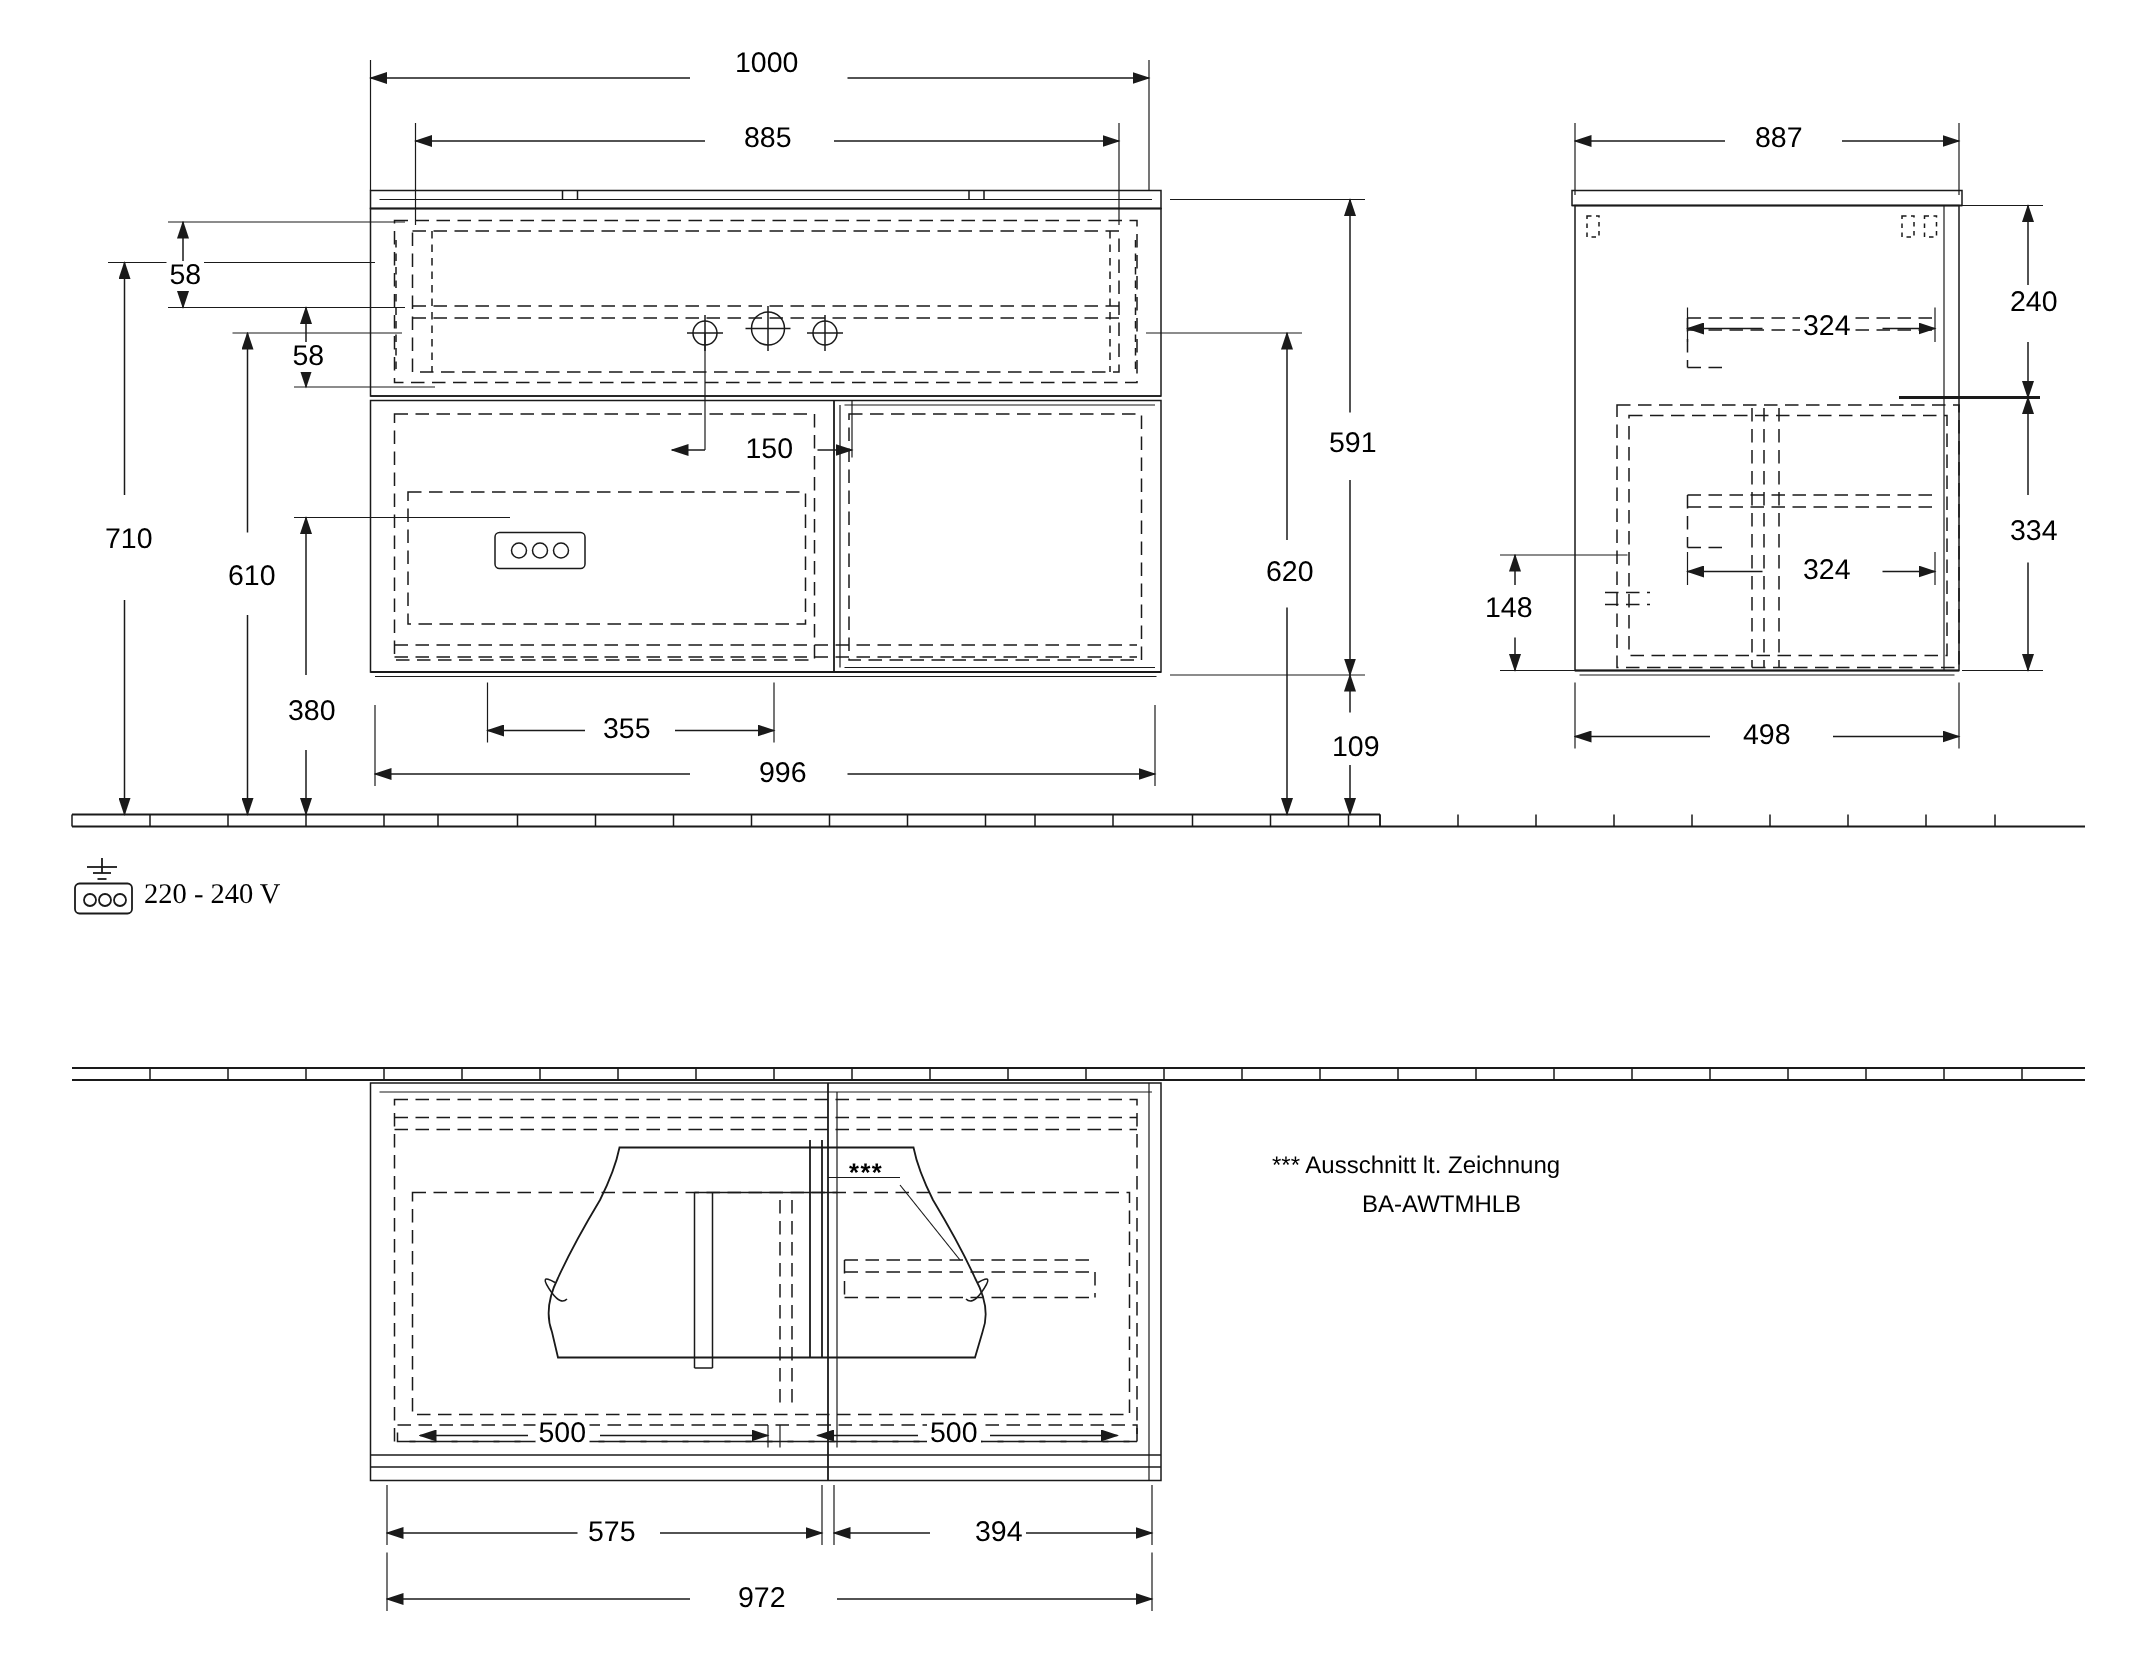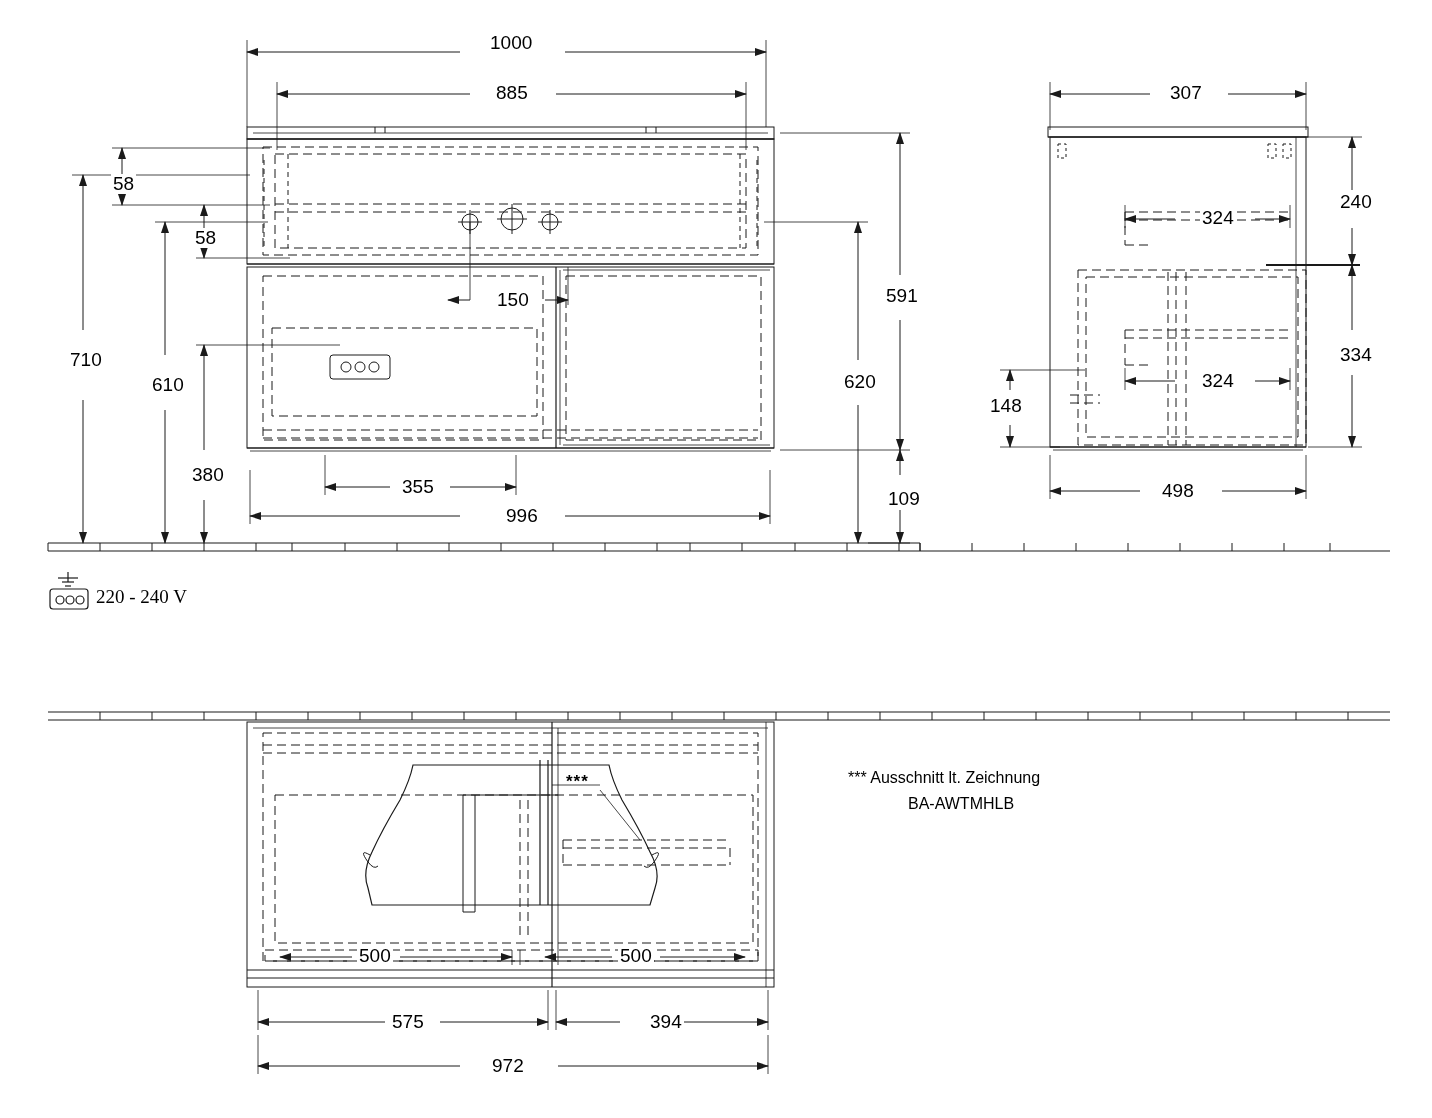--- a/index.html
+++ b/index.html
@@ -403,21 +403,21 @@
   <div class="dim-label" style="left:495px; top:290px;">150</div>
   <div class="dim-label" style="left:68px; top:350px;">710</div>
   <div class="dim-label" style="left:150px; top:375px;">610</div>
   <div class="dim-label" style="left:190px; top:465px;">380</div>
   <div class="dim-label" style="left:400px; top:477px;">355</div>
   <div class="dim-label" style="left:504px; top:506px;">996</div>
   <div class="dim-label" style="left:884px; top:286px;">591</div>
   <div class="dim-label" style="left:842px; top:372px;">620</div>
   <div class="dim-label" style="left:886px; top:489px;">109</div>
 
-  <div class="dim-label" style="left:1168px; top:83px;">307</div>
+  <div class="dim-label" style="left:1168px; top:83px;">887</div>
   <div class="dim-label" style="left:1200px; top:208px;">324</div>
   <div class="dim-label" style="left:1200px; top:371px;">324</div>
   <div class="dim-label" style="left:1338px; top:192px;">240</div>
   <div class="dim-label" style="left:1338px; top:345px;">334</div>
   <div class="dim-label" style="left:988px; top:396px;">148</div>
   <div class="dim-label" style="left:1160px; top:481px;text-align:center;">498</div>
 
   <div class="dim-label" style="left:357px; top:946px;">500</div>
   <div class="dim-label" style="left:618px; top:946px;">500</div>
   <div class="dim-label" style="left:390px; top:1012px;">575</div>

